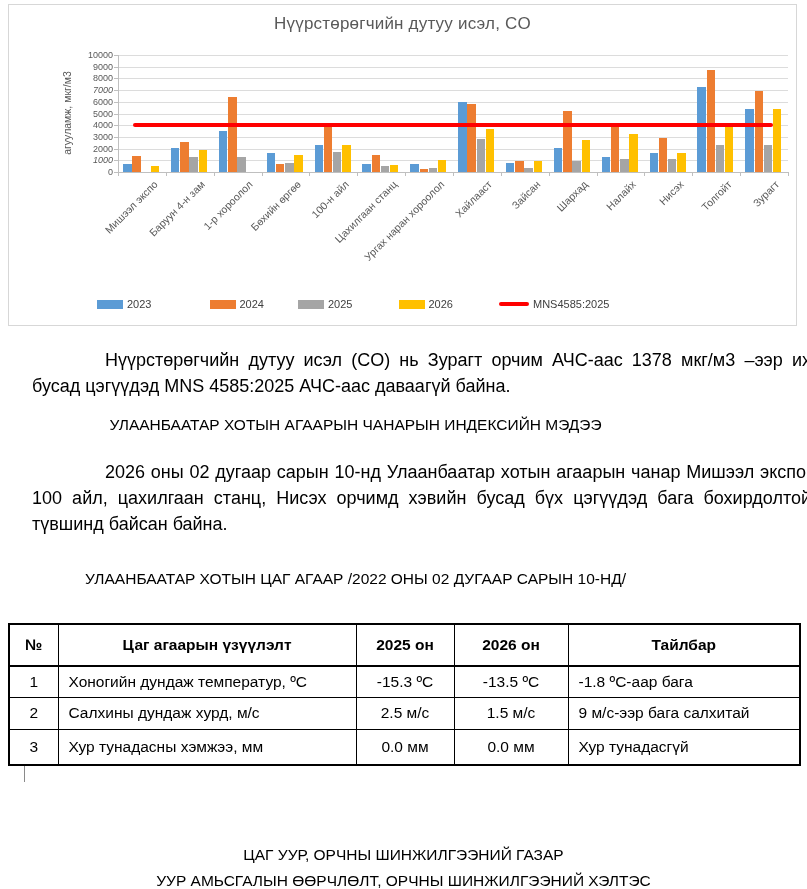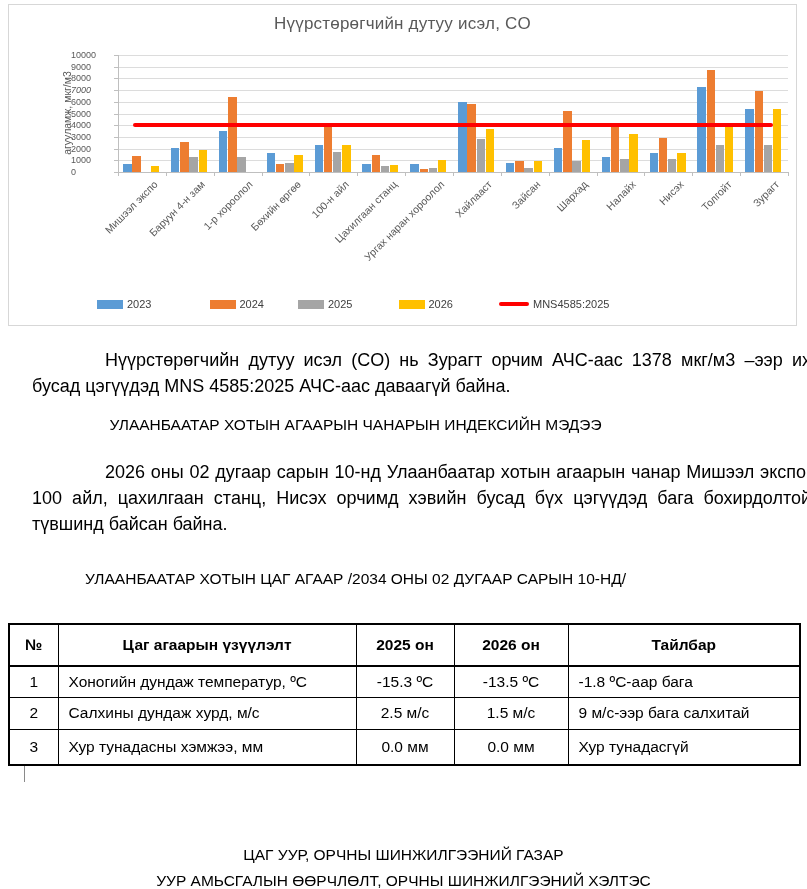--- a/index.html
+++ b/index.html
@@ -16,21 +16,21 @@
   .chart-title {
     position:absolute; top:9px; left:0; width:100%; text-align:center;
     font-size:17px; color:#595959; letter-spacing:.2px;
   }
   .gridline   { position:absolute; height:1px; background:#dcdcdc; }
   .axis-x     { position:absolute; height:1px; background:#bfbfbf; }
   .axis-y     { position:absolute; width:1px;  background:#bfbfbf; }
   .ytick-mark { position:absolute; width:4px; height:1px; background:#bfbfbf; }
   .xtick-mark { position:absolute; width:1px; height:4px; background:#bfbfbf; }
   .ytick-label{
-    position:absolute; width:42px; 
+    position:absolute; width:42px; text-align:right;
     font-size:9px; line-height:9px; color:#595959;
   }
   .y-axis-title{
     position:absolute; width:160px; text-align:center;
     font-size:10.5px; color:#595959; transform:rotate(-90deg);
   }
   .bar { position:absolute; }
   .ref-line { position:absolute; border-radius:2px; }
   .x-label{
     position:absolute; white-space:nowrap; font-size:10.5px; color:#595959;
@@ -81,21 +81,21 @@
 <div class="page">
 
   <div class="chart-box">
     <div class="chart-title">Нүүрстөрөгчийн дутуу исэл, CO</div>
     <div class="y-axis-title" style="left:-22px; top:102px;">агууламж, мкг/м3</div>
     <div id="plot-layer">
         <div class="ytick-mark" style="left: 105px; top: 167px;"></div>
         <div class="ytick-label" style="left: 62px; top: 163px;">0</div>
         <div class="gridline" style="left: 109px; top: 155.3px; width: 670px;"></div>
         <div class="ytick-mark" style="left: 105px; top: 155.3px;"></div>
-        <div class="ytick-label" style="left: 62px; top: 151.3px;">1000</div>
+        <div class="ytick-label" style="left: 62px; top: 151.3px; font-style: italic;">1000</div>
         <div class="gridline" style="left: 109px; top: 143.6px; width: 670px;"></div>
         <div class="ytick-mark" style="left: 105px; top: 143.6px;"></div>
         <div class="ytick-label" style="left: 62px; top: 139.6px;">2000</div>
         <div class="gridline" style="left: 109px; top: 131.9px; width: 670px;"></div>
         <div class="ytick-mark" style="left: 105px; top: 131.9px;"></div>
         <div class="ytick-label" style="left: 62px; top: 127.9px;">3000</div>
         <div class="gridline" style="left: 109px; top: 120.2px; width: 670px;"></div>
         <div class="ytick-mark" style="left: 105px; top: 120.2px;"></div>
         <div class="ytick-label" style="left: 62px; top: 116.2px;">4000</div>
         <div class="gridline" style="left: 109px; top: 108.5px; width: 670px;"></div>
@@ -226,21 +226,21 @@
         </div>
       </div>
   </div>
 
   <div class="para" style="top:347px;">Нүүрстөрөгчийн дутуу исэл (CO) нь Зурагт орчим АЧС-аас 1378 мкг/м3 –ээр их бусад цэгүүдэд MNS 4585:2025 АЧС-аас даваагүй байна.</div>
 
   <div class="heading" style="top:416px;">УЛААНБААТАР ХОТЫН АГААРЫН ЧАНАРЫН ИНДЕКСИЙН МЭДЭЭ</div>
 
   <div class="para" style="top:459px;">2026 оны 02 дугаар сарын 10-нд Улаанбаатар хотын агаарын чанар Мишээл экспо, 100 айл, цахилгаан станц, Нисэх орчимд хэвийн бусад бүх цэгүүдэд бага бохирдолтой түвшинд байсан байна.</div>
 
-  <div class="heading" style="top:570px;">УЛААНБААТАР ХОТЫН ЦАГ АГААР /2034 ОНЫ 02 ДУГААР САРЫН 10-НД/</div>
+  <div class="heading" style="top:570px;">УЛААНБААТАР ХОТЫН ЦАГ АГААР /2022 ОНЫ 02 ДУГААР САРЫН 10-НД/</div>
 
   <table class="weather-table">
     <colgroup>
       <col style="width:49px">
         <col style="width:298px">
         <col style="width:98px">
       <col style="width:114px">
         <col style="width:232px">
     </colgroup>
     <thead>

